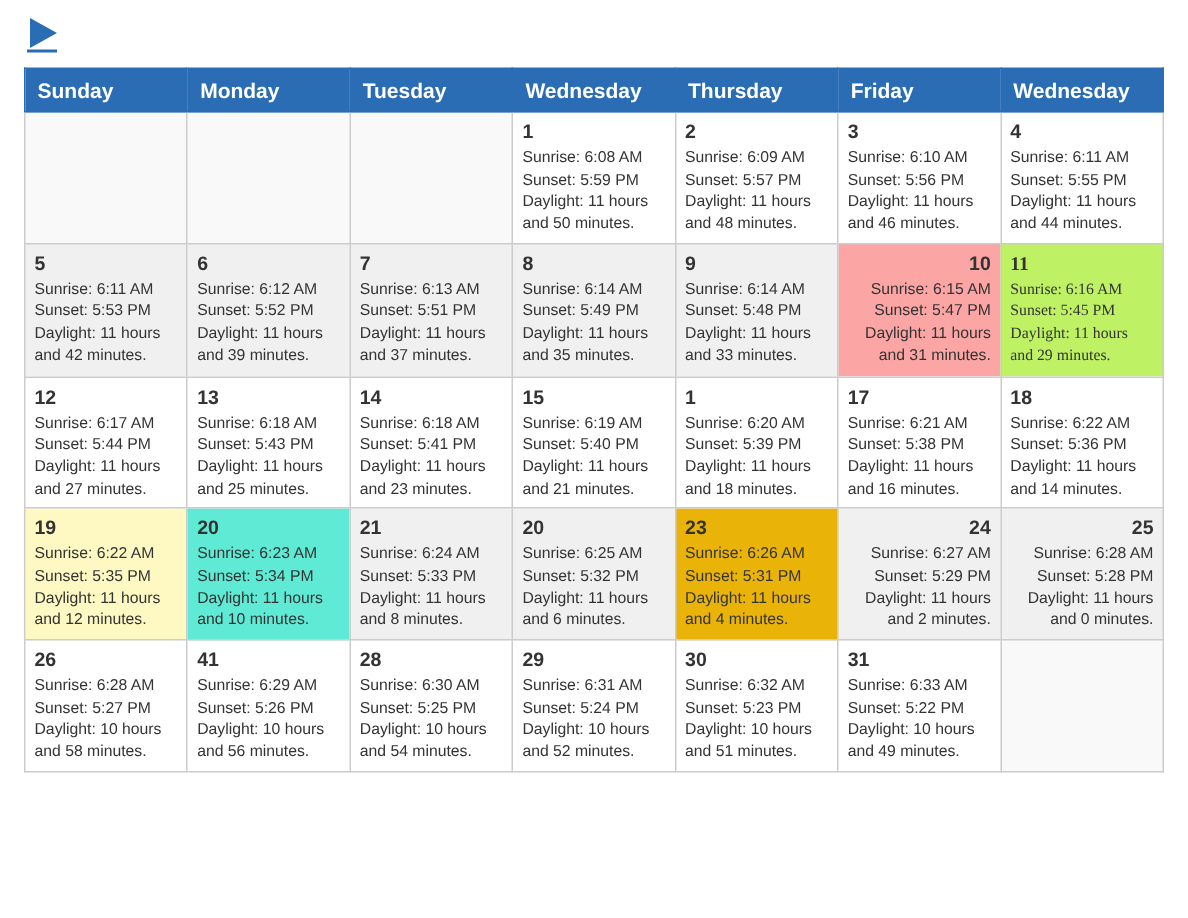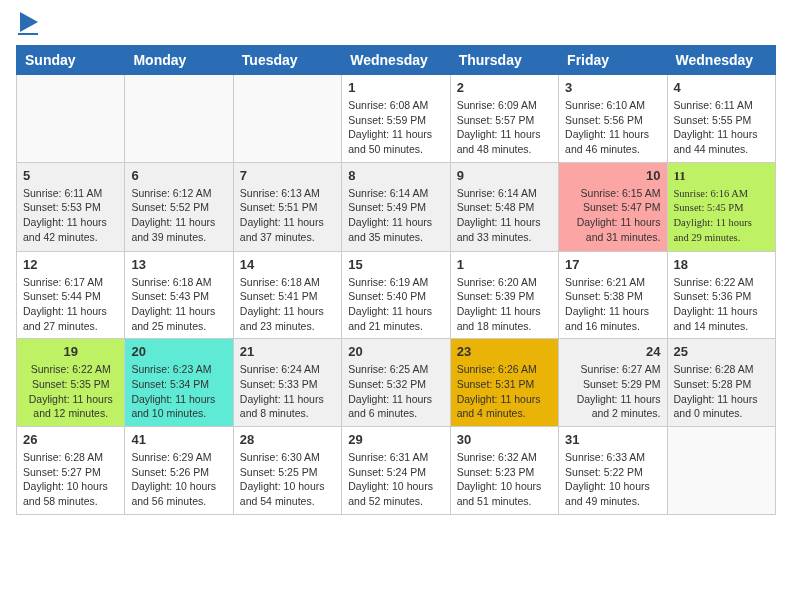--- a/index.html
+++ b/index.html
@@ -208,21 +208,21 @@
         <td>
           <span class="day-number">17</span>
           <div class="day-info">Sunrise: 6:21 AM<br>Sunset: 5:38 PM<br>Daylight: 11 hours<br>and 16 minutes.</div>
         </td>
         <td>
           <span class="day-number">18</span>
           <div class="day-info">Sunrise: 6:22 AM<br>Sunset: 5:36 PM<br>Daylight: 11 hours<br>and 14 minutes.</div>
         </td>
       </tr>
       <tr>
-        <td style="background: #bef264; text-align: center;">
+        <td style="background: #fef9c3;">
           <span class="day-number">19</span>
           <div class="day-info">Sunrise: 6:22 AM<br>Sunset: 5:35 PM<br>Daylight: 11 hours<br>and 12 minutes.</div>
         </td>
         <td style="background: #5eead4;">
           <span class="day-number">20</span>
           <div class="day-info">Sunrise: 6:23 AM<br>Sunset: 5:34 PM<br>Daylight: 11 hours<br>and 10 minutes.</div>
         </td>
         <td style="background: rgb(240, 240, 240); margin-left: 40px;">
           <span class="day-number">21</span>
           <div class="day-info">Sunrise: 6:24 AM<br>Sunset: 5:33 PM<br>Daylight: 11 hours<br>and 8 minutes.</div>
@@ -232,21 +232,21 @@
           <div class="day-info">Sunrise: 6:25 AM<br>Sunset: 5:32 PM<br>Daylight: 11 hours<br>and 6 minutes.</div>
         </td>
         <td style="background: #eab308;">
           <span class="day-number">23</span>
           <div class="day-info">Sunrise: 6:26 AM<br>Sunset: 5:31 PM<br>Daylight: 11 hours<br>and 4 minutes.</div>
         </td>
         <td style="background: rgb(240, 240, 240); text-align: right;">
           <span class="day-number">24</span>
           <div class="day-info">Sunrise: 6:27 AM<br>Sunset: 5:29 PM<br>Daylight: 11 hours<br>and 2 minutes.</div>
         </td>
-        <td style="background: rgb(240, 240, 240);">
+        <td style="background: rgb(240, 240, 240); text-align: right;">
           <span class="day-number">25</span>
           <div class="day-info">Sunrise: 6:28 AM<br>Sunset: 5:28 PM<br>Daylight: 11 hours<br>and 0 minutes.</div>
         </td>
       </tr>
       <tr>
         <td>
           <span class="day-number">26</span>
           <div class="day-info">Sunrise: 6:28 AM<br>Sunset: 5:27 PM<br>Daylight: 10 hours<br>and 58 minutes.</div>
         </td>
         <td>

